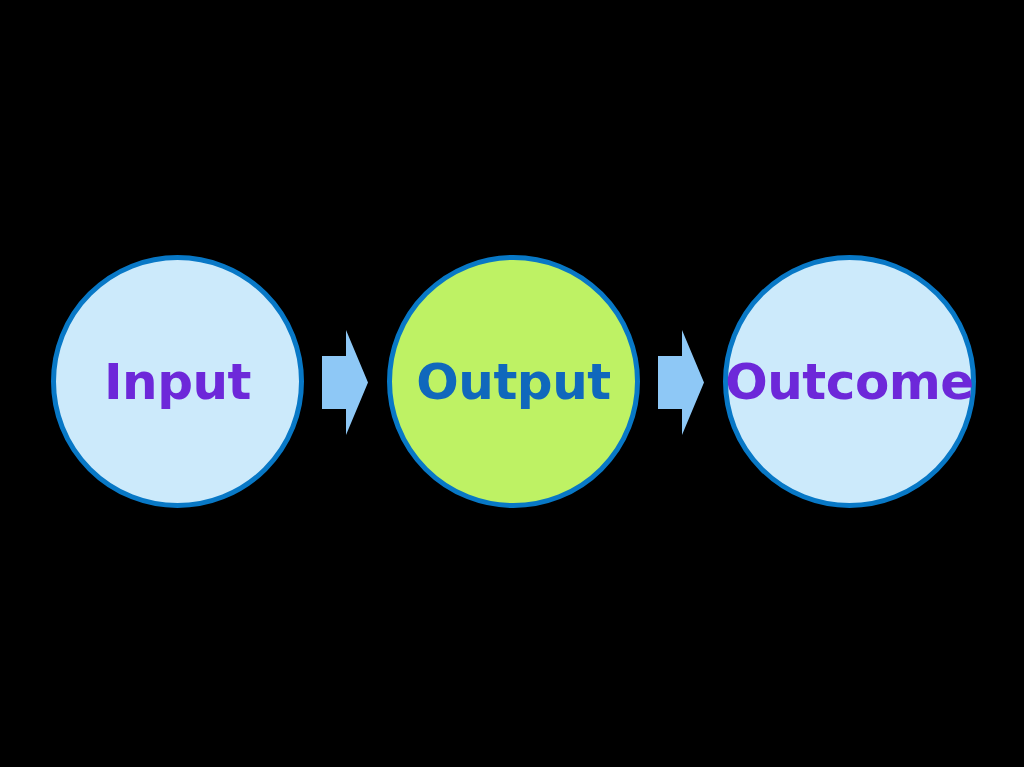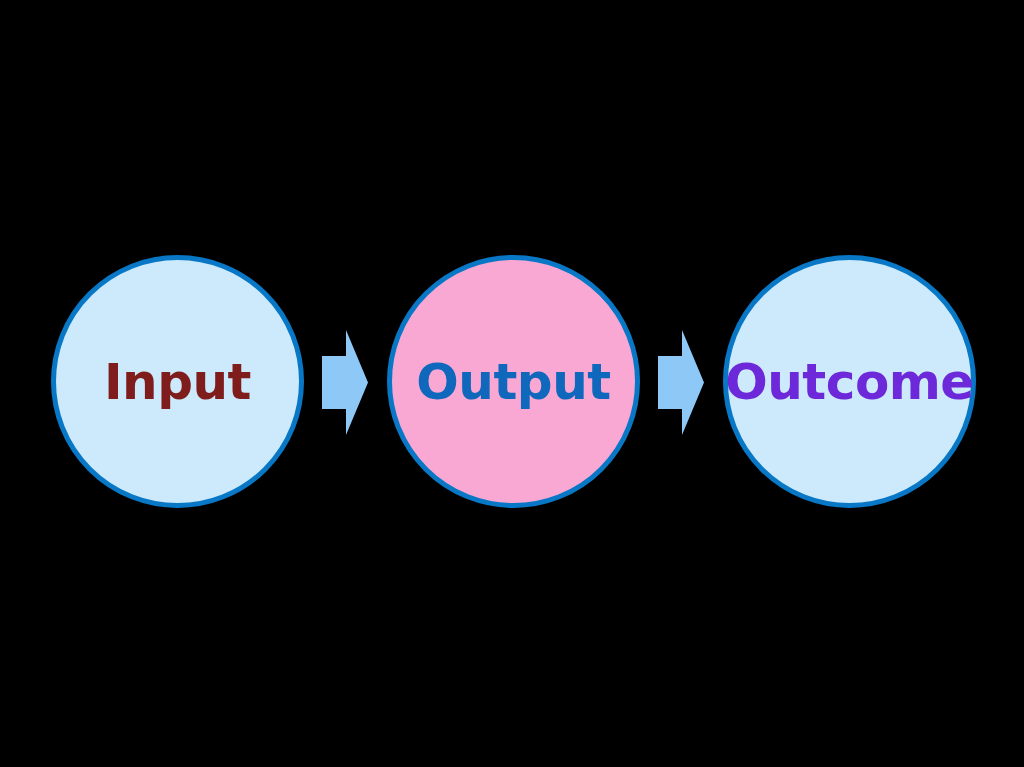--- a/index.html
+++ b/index.html
@@ -73,28 +73,28 @@
     width: 46px;
     height: 105px;
   }
 </style>
 </head>
 <body style="background: rgb(0, 0, 0);">
 
 <div id="diagram-canvas">
 
   <div class="node-circle" id="node-input" style="background: rgb(204, 234, 251); border: 5px solid rgb(8, 120, 198);">
-    <span class="node-label" style="color: #7f1d1d;">Input</span>
+    <span class="node-label" style="color: #6d28d9;">Input</span>
   </div>
 
   <svg class="flow-arrow" id="arrow-1" viewBox="0 0 46 105" preserveAspectRatio="none">
     <polygon points="0,26 24,26 24,0 46,52.5 24,105 24,79 0,79" fill="#8EC8F6"></polygon>
   </svg>
 
-  <div class="node-circle" id="node-output" style="background: #f9a8d4; border: 5px solid rgb(8, 120, 198); justify-content: center;">
+  <div class="node-circle" id="node-output" style="background: #bef264; border: 5px solid rgb(8, 120, 198); justify-content: center;">
     <span class="node-label" style="color: rgb(16, 104, 188);">Output</span>
   </div>
 
   <svg class="flow-arrow" id="arrow-2" viewBox="0 0 46 105" preserveAspectRatio="none">
     <polygon points="0,26 24,26 24,0 46,52.5 24,105 24,79 0,79" fill="#8EC8F6"></polygon>
   </svg>
 
   <div class="node-circle" id="node-outcome" style="background: rgb(204, 234, 251); border: 5px solid rgb(8, 120, 198);">
     <span class="node-label" style="color: #6d28d9;">Outcome</span>
   </div>

